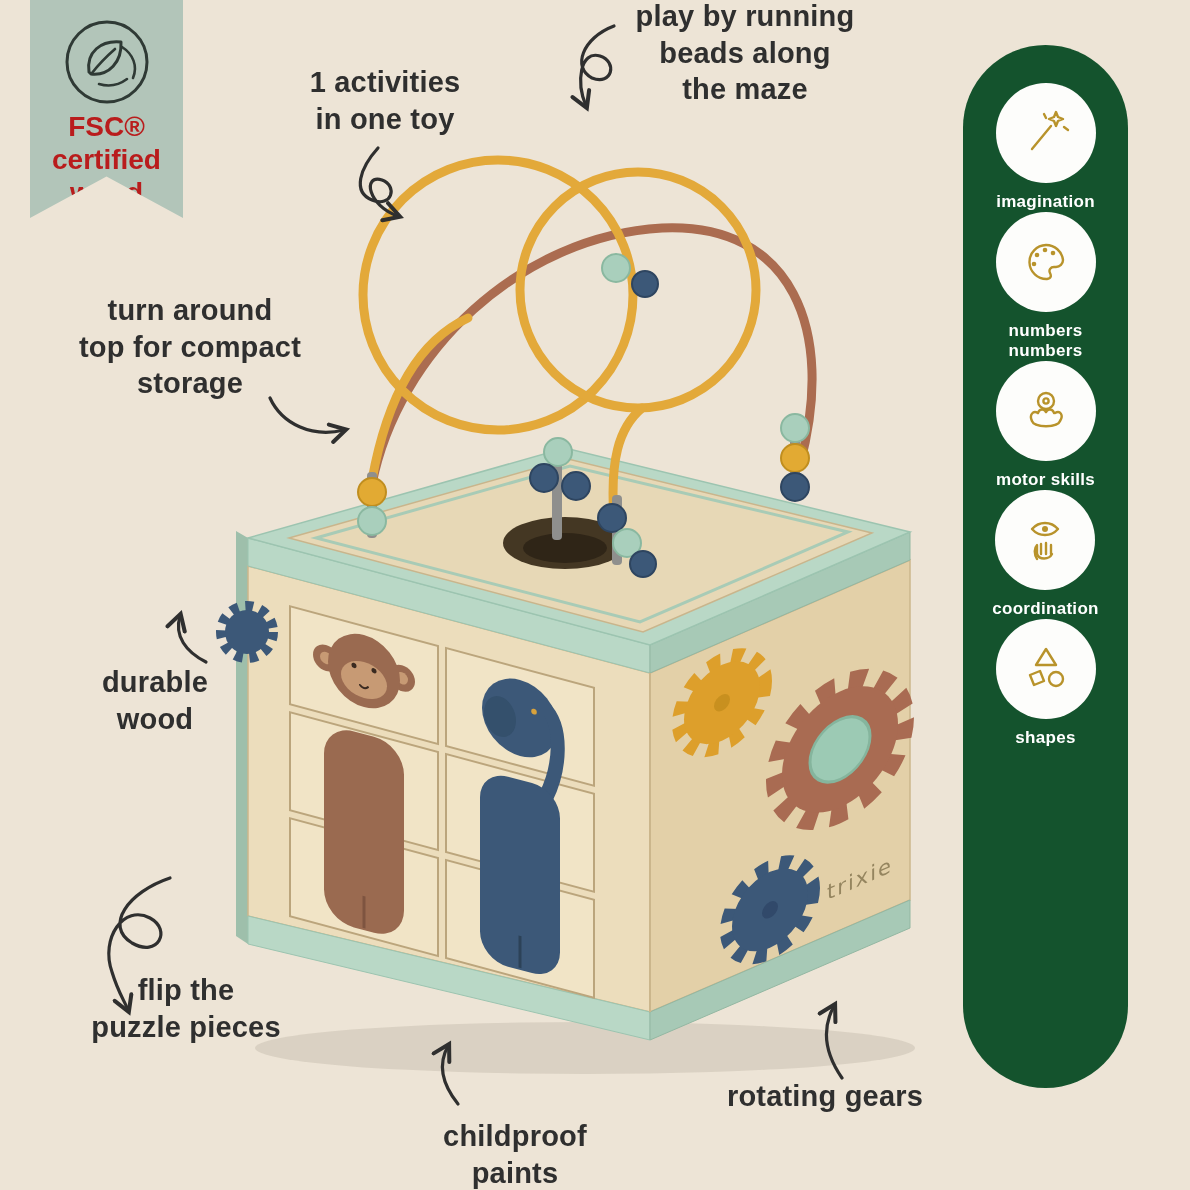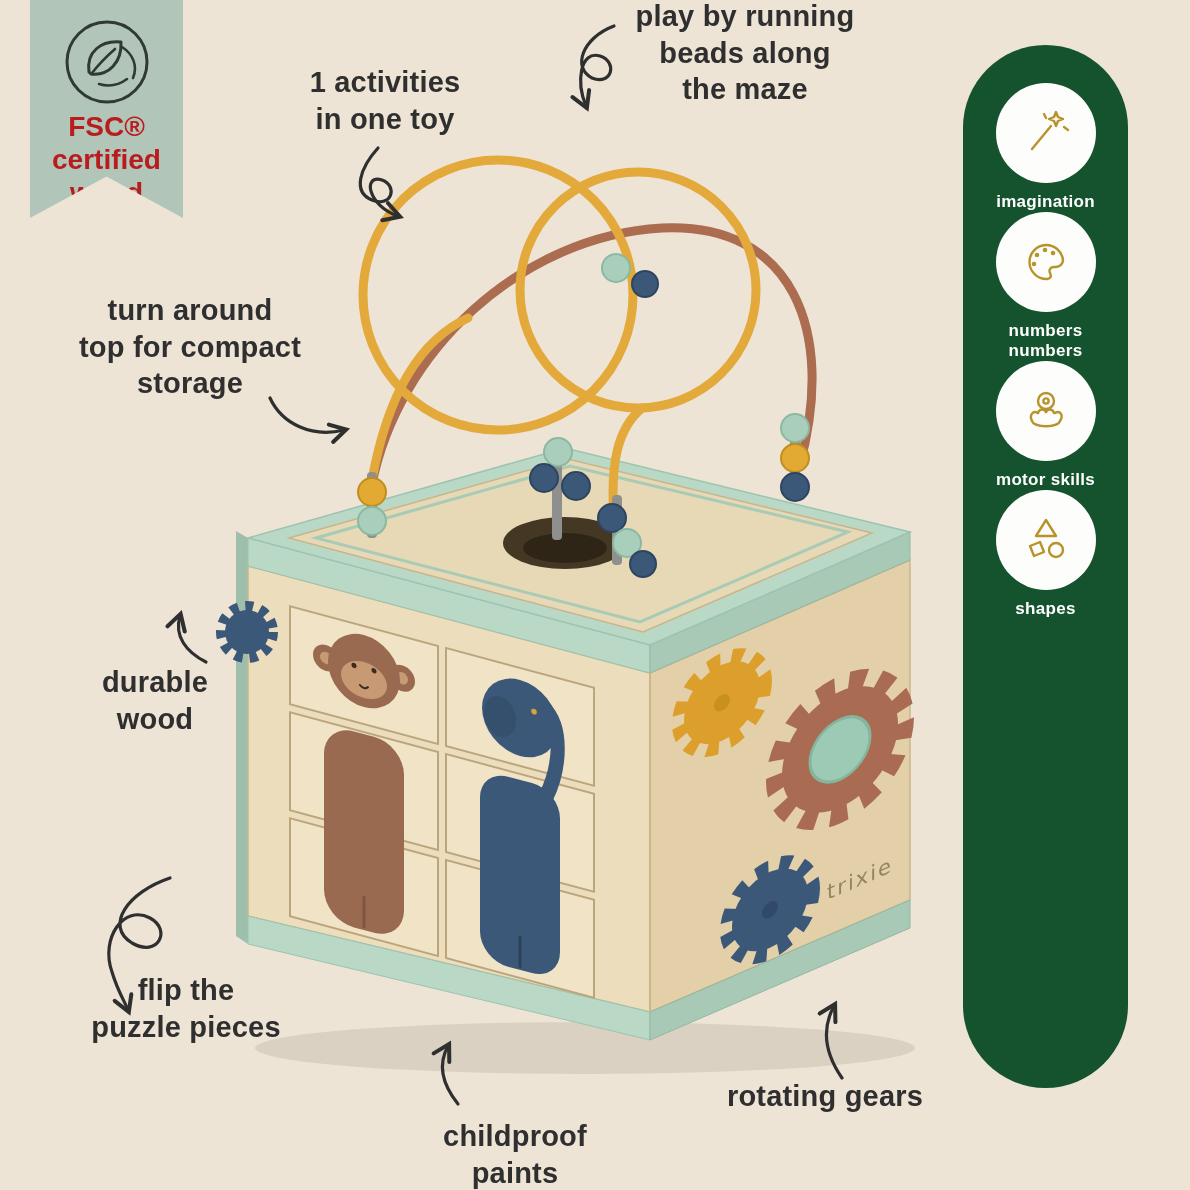--- a/index.html
+++ b/index.html
@@ -260,20 +260,34 @@
           <path d="M12,36 C14,43 38,43 40,36"></path>
           <path d="M12,36 C9,30 13,25 18,28"></path>
           <path d="M40,36 C44,30 40,25 35,28"></path>
           <path d="M18,28 C19,24 24,23 26,27"></path>
           <path d="M26,27 C28,23 33,24 34,28"></path>
         </svg>
       </div>
       <div class="feature-label">motor skills</div>
     </div>
 
+    <div class="feature-item">
+      <div class="feature-circle">
+        <svg width="52" height="52" viewBox="0 0 52 52" fill="none" stroke="#b8932b" stroke-width="2.4" stroke-linecap="round" stroke-linejoin="round">
+          <path d="M13,15 C20,7 32,7 39,15 C32,23 20,23 13,15 Z"></path>
+          <circle cx="26" cy="15" r="3" fill="#b8932b" stroke="none"></circle>
+          <path d="M18,45 C15,40 15,34 18,31 L18,40"></path>
+          <path d="M22,40 L22,30"></path>
+          <path d="M27,40 L27,29"></path>
+          <path d="M32,40 L32,31"></path>
+          <path d="M18,40 C20,46 30,46 33,40"></path>
+        </svg>
+      </div>
+      <div class="feature-label">coordination</div>
+    </div>
 
     <div class="feature-item">
       <div class="feature-circle">
         <svg width="52" height="52" viewBox="0 0 52 52" fill="none" stroke="#b8932b" stroke-width="2.4" stroke-linecap="round" stroke-linejoin="round">
           <path d="M26,6 L16,22 L36,22 Z"></path>
           <path d="M10,32 L20,28 L24,38 L14,42 Z"></path>
           <circle cx="36" cy="36" r="7"></circle>
         </svg>
       </div>
       <div class="feature-label">shapes</div>

